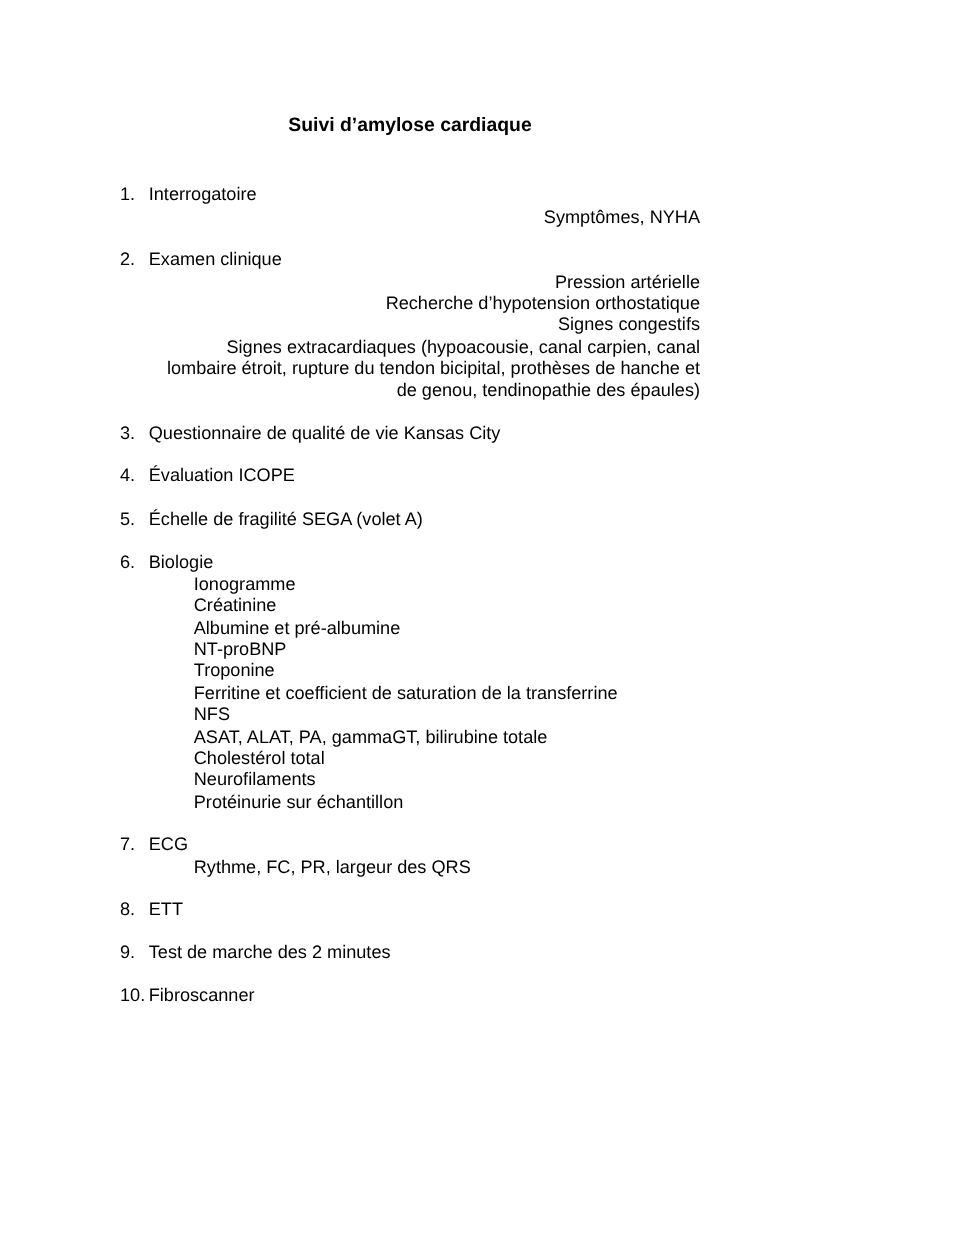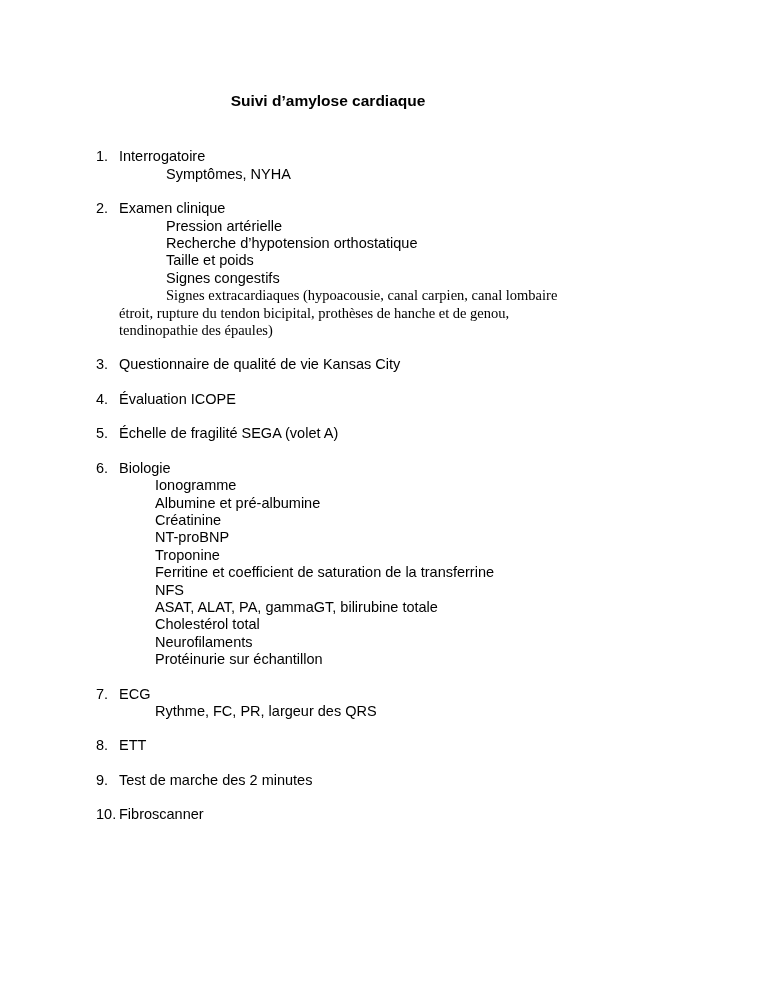--- a/index.html
+++ b/index.html
@@ -42,25 +42,25 @@
     flex-shrink: 0;
   }
   .item-label {
     flex: 1;
   }
   .sub {
     margin-left: 59px;
   }
   .sub-wide {
     margin-left: 70px;
+    text-align: right;
   }
   .sub-hanging {
     margin-left: 23px;
     text-indent: 47px;
-    font-family: Liberation Serif, serif;
   }
 </style>
 </head>
 <body>
 
 <div class="page">
   <div class="doc-title">Suivi d’amylose cardiaque</div>
   <div>
       <div class="item-group">
         <div class="item-row">
@@ -69,21 +69,20 @@
         </div>
         <div class="sub sub-wide">Symptômes, NYHA</div>
       </div>
       <div class="item-group">
         <div class="item-row">
           <span class="item-number">2.</span>
           <span class="item-label">Examen clinique</span>
         </div>
         <div class="sub sub-wide">Pression artérielle</div>
         <div class="sub sub-wide">Recherche d’hypotension orthostatique</div>
-        <div class="sub sub-wide">Taille et poids</div>
         <div class="sub sub-wide">Signes congestifs</div>
         <div class="sub sub-wide sub-hanging">Signes extracardiaques (hypoacousie, canal carpien, canal lombaire étroit, rupture du tendon bicipital, prothèses de hanche et de genou, tendinopathie des épaules)</div>
       </div>
       <div class="item-group">
         <div class="item-row">
           <span class="item-number">3.</span>
           <span class="item-label">Questionnaire de qualité de vie Kansas City</span>
         </div>
       </div>
       <div class="item-group">
@@ -97,22 +96,22 @@
           <span class="item-number">5.</span>
           <span class="item-label">Échelle de fragilité SEGA (volet A)</span>
         </div>
       </div>
       <div class="item-group">
         <div class="item-row">
           <span class="item-number">6.</span>
           <span class="item-label">Biologie</span>
         </div>
         <div class="sub">Ionogramme</div>
+        <div class="sub">Créatinine</div>
         <div class="sub">Albumine et pré-albumine</div>
-        <div class="sub">Créatinine</div>
         <div class="sub">NT-proBNP</div>
         <div class="sub">Troponine</div>
         <div class="sub">Ferritine et coefficient de saturation de la transferrine</div>
         <div class="sub">NFS</div>
         <div class="sub">ASAT, ALAT, PA, gammaGT, bilirubine totale</div>
         <div class="sub">Cholestérol total</div>
         <div class="sub">Neurofilaments</div>
         <div class="sub">Protéinurie sur échantillon</div>
       </div>
       <div class="item-group">

